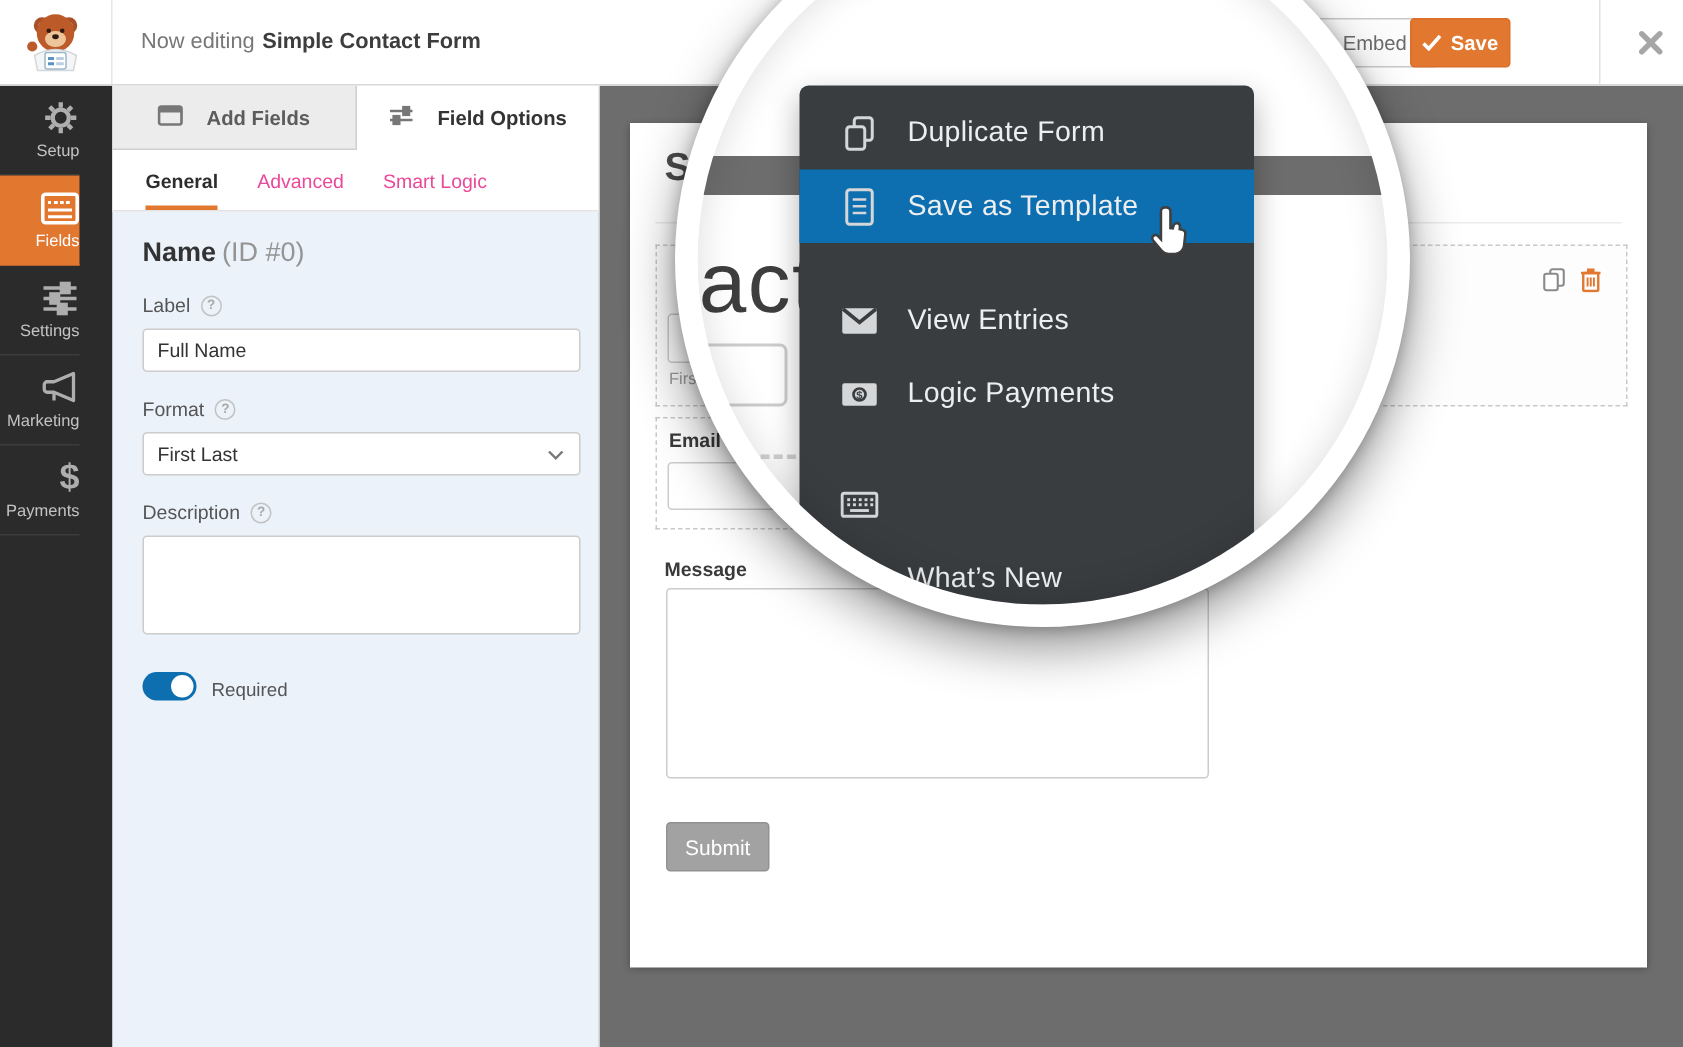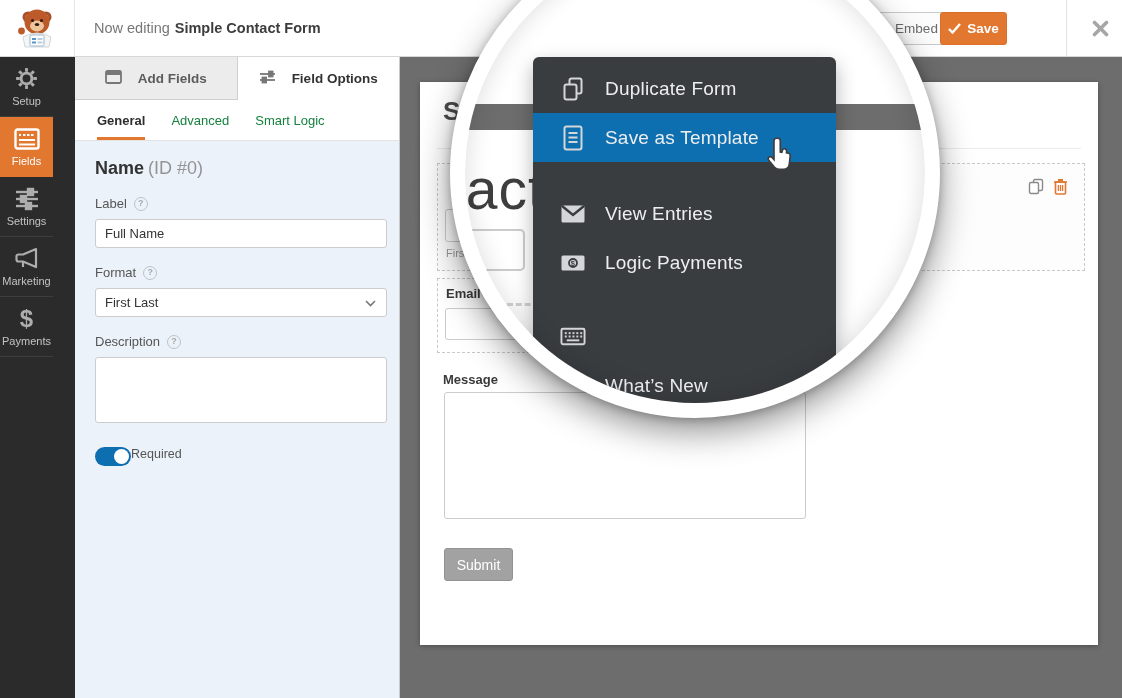--- a/index.html
+++ b/index.html
@@ -14,45 +14,45 @@
   #help-btn { position:absolute; left:752px; top:15px; width:27px; height:27px; border:2px solid #b9b9b9; border-radius:50%; color:#9a9a9a; font-size:16px; font-weight:bold; display:flex; align-items:center; justify-content:center; }
   #grid-btn { position:absolute; left:805px; top:15px; width:27px; height:27px; display:flex; align-items:center; justify-content:center; }
   .tb-btn { position:absolute; top:12px; height:33px; border-radius:3px; font-size:13.5px; display:flex; align-items:center; justify-content:center; }
   #embed-btn { left:874px; width:85px; background:#fcfcfc; border:1px solid #c9c9c9; color:#6b6b6b; }
   #save-btn { left:940px; width:67px; background:#e27730; border:1px solid #d96f28; color:#fff; font-weight:bold; gap:6px; }
   #tb-divider { position:absolute; left:1066px; top:0; width:1px; height:56px; background:#e2e2e2; }
   #close-btn { position:absolute; left:1078px; top:0; width:44px; height:56px; display:flex; align-items:center; justify-content:center; }
 
   
   #nav { position:absolute; left:0; top:57px; width:75px; height:641px; background:#2b2b2b; z-index:5; }
-  .nav-item { width:53px; height:60px; border-bottom:1px solid #3d3d3d; display:flex; flex-direction:column; align-items:center; justify-content:center; gap:4px; }
+  .nav-item { width:53px; height:60px; border-bottom:1px solid #3d3d3d; display:flex; flex-direction:column; align-items:flex-end; justify-content:center; gap:4px; }
   .nav-item .nav-label { font-size:11px; color:#c3c3c3; }
   .nav-item.active { background:#e27730; border-bottom-color:#e27730; }
   .nav-item.active .nav-label { color:#fff; }
   .nav-icon { height:24px; display:flex; align-items:center; justify-content:center; }
 
   
   #options { position:absolute; left:75px; top:57px; width:325px; height:641px; background:#ebf2fa; border-right:1px solid #c9c9c9; z-index:5; }
   #panel-tabs { display:flex; height:43px; }
   .panel-tab { flex:1; display:flex; align-items:center; justify-content:center; gap:16px; font-size:13.5px; font-weight:bold; color:#5c5c5c; background:#ececec; border-bottom:1px solid #cfcfcf; }
   .panel-tab:first-child { border-right:1px solid #cfcfcf; }
   .panel-tab.active { background:#fff; color:#333; border-bottom:none; }
   #subtabs { display:flex; align-items:stretch; height:41px; background:#fff; border-bottom:1px solid #e2e2e2; padding-left:22px; gap:26px; }
-  .subtab { display:flex; align-items:center; font-size:13px; color:#15803d; border-bottom:3px solid transparent; padding-top:3px; }
+  .subtab { display:flex; align-items:center; font-size:13px; color:#ec4899; border-bottom:3px solid transparent; padding-top:3px; }
   .subtab.active { color:#2d2d2d; font-weight:bold; border-bottom-color:#e27730; }
   #panel-content { padding:17px 20px 0 20px; }
   #field-name-row { font-size:18px; font-weight:bold; color:#333; }
   #field-name-row span.fid { font-weight:normal; color:#949494; margin-left:4px; }
   .opt-label { margin-top:17px; font-size:13px; color:#555; display:flex; align-items:center; gap:7px; }
   .help-dot { width:14px; height:14px; border:1.5px solid #c2c2c2; border-radius:50%; color:#a8a8a8; font-size:9px; line-height:11px; text-align:center; font-weight:bold; }
   .opt-input { margin-top:8px; width:292px; height:29px; background:#fff; border:1px solid #ccc; border-radius:3px; font-size:13px; color:#333; padding:0 9px; font-family:"Liberation Sans",sans-serif; }
   .opt-select { position:relative; margin-top:8px; width:292px; height:29px; background:#fff; border:1px solid #ccc; border-radius:3px; font-size:13px; color:#333; display:flex; align-items:center; padding:0 9px; }
   .opt-select .chev { position:absolute; right:10px; top:11px; }
   .opt-textarea { margin-top:8px; width:292px; height:66px; background:#fff; border:1px solid #ccc; border-radius:3px; resize:none; font-family:"Liberation Sans",sans-serif; font-size:13px; padding:6px 9px; color:#333; }
-  #required-row { margin-top:20px; display:flex; align-items:flex-start; }
+  #required-row { margin-top:20px; display:flex; align-items:flex-end; gap:10px; }
   #required-toggle { width:36px; height:19px; border-radius:10px; background:#0d6eb0; position:relative; }
   #required-toggle .knob { position:absolute; right:2px; top:2px; width:15px; height:15px; border-radius:50%; background:#fff; }
   #required-row .req-label { font-size:12.5px; color:#555; }
 
   
   #main { position:absolute; left:400px; top:57px; width:722px; height:641px; background:#6d6d6d; z-index:1; }
   #form-panel { position:absolute; left:20px; top:25px; width:678px; height:563px; background:#fff; box-shadow:0 1px 5px rgba(0,0,0,.3); }
   #form-heading { position:absolute; left:23px; top:14px; font-size:26px; font-weight:bold; color:#4a4a4a; }
   #heading-sep { position:absolute; left:17px; top:66px; width:644px; height:1px; background:#ececec; }
   #name-fieldbox { position:absolute; left:17px; top:81px; width:648px; height:108px; border:1px dashed #c9c9c9; background:#fdfdfe; }

